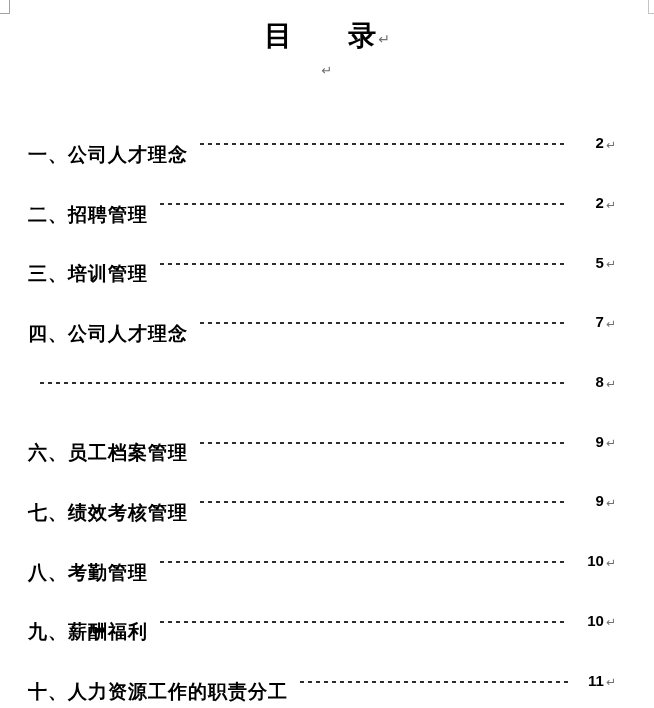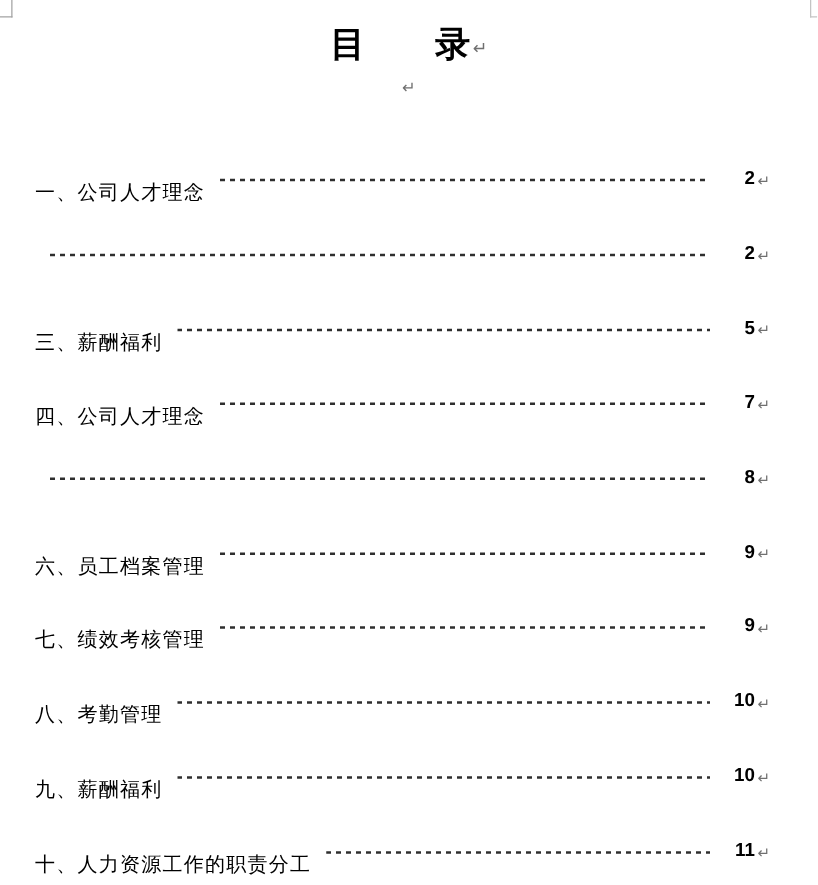--- a/index.html
+++ b/index.html
@@ -71,22 +71,22 @@
     padding: 0 38px 0 28px;
   }
   .toc-row {
     height: 59.7px;
     display: flex;
     align-items: center;
     white-space: nowrap;
     cursor: default;
   }
   .toc-label {
-    font-size: 16px;
-    font-weight: normal;
+    font-size: 19px;
+    font-weight: bold;
     letter-spacing: 1px;
     margin-top: 24px;
   }
   .leader {
     flex: 1 1 auto;
     height: 2px;
     margin: 3px 14px 0 12px;
     background-image: repeating-linear-gradient(
       to right,
       #2e2e2e 0, #2e2e2e 4px,
@@ -125,27 +125,28 @@
   <div class="toc">
 
     <div class="toc-row">
       <span class="toc-label">一、公司人才理念</span>
       <span class="leader"></span>
       <span class="pagenum">2</span>
       <span class="pilcrow row-pilcrow">↵</span>
     </div>
 
     <div class="toc-row">
+      <span class="toc-label">二、招聘管理</span>
       <span class="leader"></span>
       <span class="pagenum">2</span>
       <span class="pilcrow row-pilcrow">↵</span>
     </div>
 
     <div class="toc-row">
-      <span class="toc-label">三、薪酬福利</span>
+      <span class="toc-label">三、培训管理</span>
       <span class="leader"></span>
       <span class="pagenum">5</span>
       <span class="pilcrow row-pilcrow">↵</span>
     </div>
 
     <div class="toc-row">
       <span class="toc-label">四、公司人才理念</span>
       <span class="leader"></span>
       <span class="pagenum">7</span>
       <span class="pilcrow row-pilcrow">↵</span>

